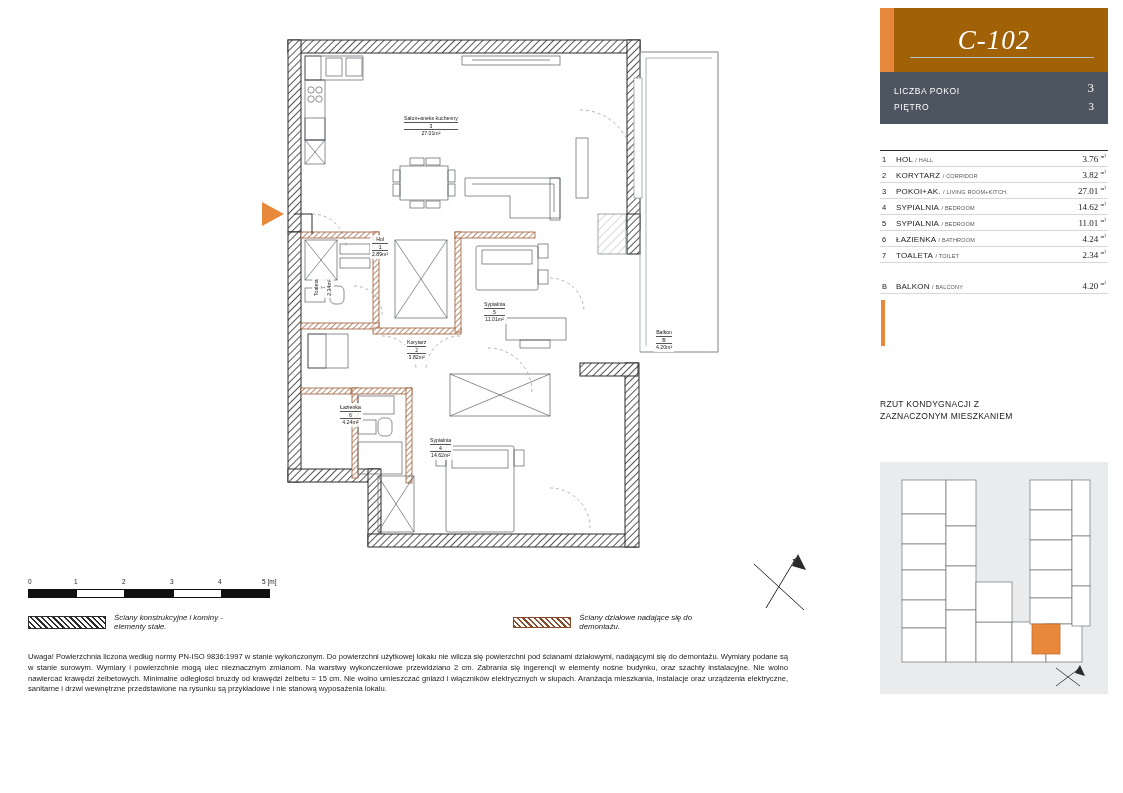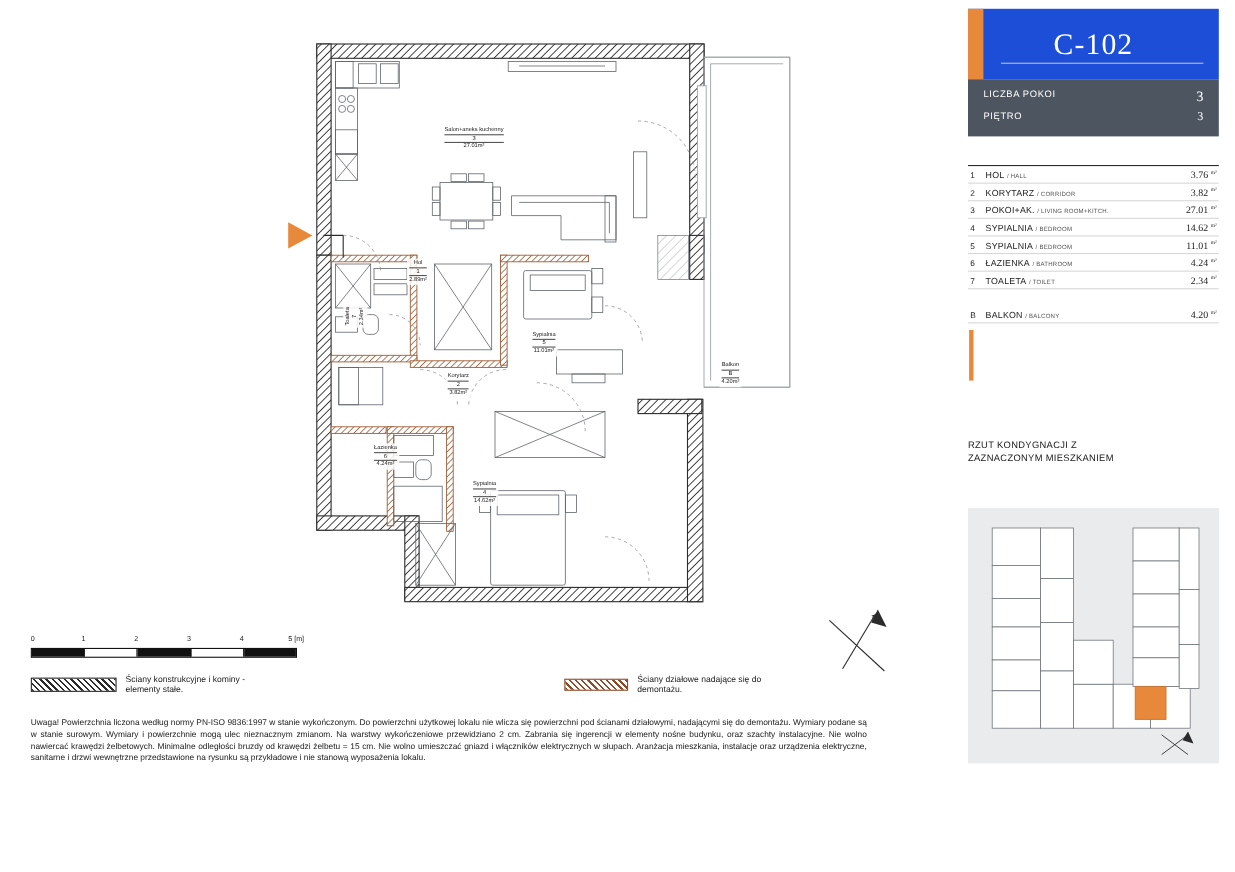--- a/index.html
+++ b/index.html
@@ -1,25 +1,25 @@
 <!DOCTYPE html>
 <html><head>
 <meta charset="utf-8">
 <style>
   html,body{margin:0;padding:0;background:#ffffff;}
   body{width:1123px;height:793px;position:relative;font-family:"Liberation Sans",sans-serif;color:#1a1a1a;overflow:hidden;}
 
   
   .panel{position:absolute;left:880px;top:8px;width:228px;}
-  .hdr{background:#1d4ed8;height:64px;position:relative;}
+  .hdr{background:#a16207;height:64px;position:relative;font-style:italic;}
   .hdr .bar{position:absolute;left:0;top:0;width:14px;height:64px;background:#e8883a;}
   .hdr .code{position:absolute;left:0;top:0;width:228px;height:64px;display:flex;align-items:center;justify-content:center;color:#fff;font-family:"Liberation Serif",serif;font-size:27px;letter-spacing:1px;}
   .hdr .uline{position:absolute;left:30px;right:14px;bottom:14px;height:1px;background:#b9bfc6;}
   .meta{background:#4c5560;color:#fff;padding:6px 14px 10px 14px;}
-  .meta .row{display:flex;justify-content:space-between;align-items:flex-start;padding:2px 0;}
+  .meta .row{display:flex;justify-content:space-between;align-items:flex-end;padding:2px 0;}
   .meta .k{font-size:8.5px;letter-spacing:.6px;text-transform:uppercase;}
   .meta .v{font-size:13px;font-family:"Liberation Serif",serif;}
   .meta .v.small{font-size:11px;}
 
   .rooms{margin-top:26px;border-top:1px solid #2b2b2b;}
   .rooms .r{display:flex;align-items:baseline;border-bottom:1px solid #d8d8d8;padding:2.5px 2px;font-size:8px;}
   .rooms .num{width:14px;font-size:7.5px;color:#222;}
   .rooms .nm{flex:1;font-size:7.5px;letter-spacing:.2px;}
   .rooms .nm .pl{font-size:8px;}
   .rooms .nm .en{font-size:5.5px;color:#555;text-transform:uppercase;}
@@ -40,21 +40,21 @@
   
   .scalewrap{position:absolute;left:28px;top:578px;width:260px;}
   .scalewrap .ticks{position:relative;height:10px;font-size:6.5px;color:#222;}
   .scalewrap .ticks span{position:absolute;top:0;}
   .scalebar{position:relative;height:7px;border:1px solid #111;display:flex;margin-top:1px;width:240px;}
   .scalebar i{flex:1;border-right:1px solid #111;}
   .scalebar i:last-child{border-right:none;}
   .scalebar i:nth-child(odd){background:#111;}
 
   .legend{position:absolute;left:28px;top:613px;width:680px;font-size:7.8px;}
-  .legend .lr{display:flex;align-items:center;gap:8px;margin-bottom:15px;}
+  .legend .lr{display:flex;align-items:center;gap:8px;margin-bottom:15px;font-style:italic;}
   .legend .sw1{width:92px;height:11px;background:repeating-linear-gradient(45deg,#2b2b2b 0 1.5px,#ffffff 1.5px 4px);border:1px solid #2b2b2b;}
   .legend .sw2{width:68px;height:9px;background:repeating-linear-gradient(45deg,#8a4b2a 0 1.5px,#ffffff 1.5px 4px);border:1px solid #8a4b2a;}
   .legend .l2{margin-left:256px;}
 
   .note{position:absolute;left:28px;top:652px;width:760px;font-size:7.6px;line-height:1.42;text-align:justify;}
 
   .northwrap{position:absolute;left:748px;top:548px;width:70px;height:70px;}
 
   
   .fp{position:absolute;left:250px;top:18px;width:520px;height:560px;}

